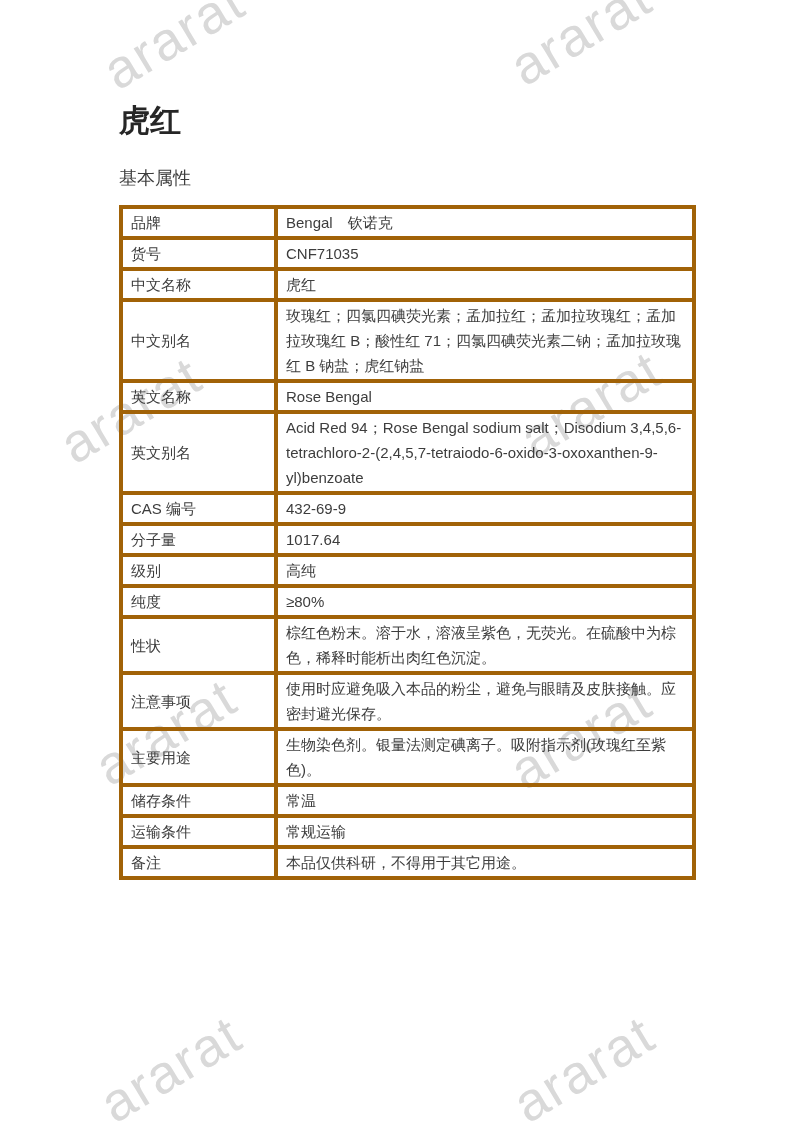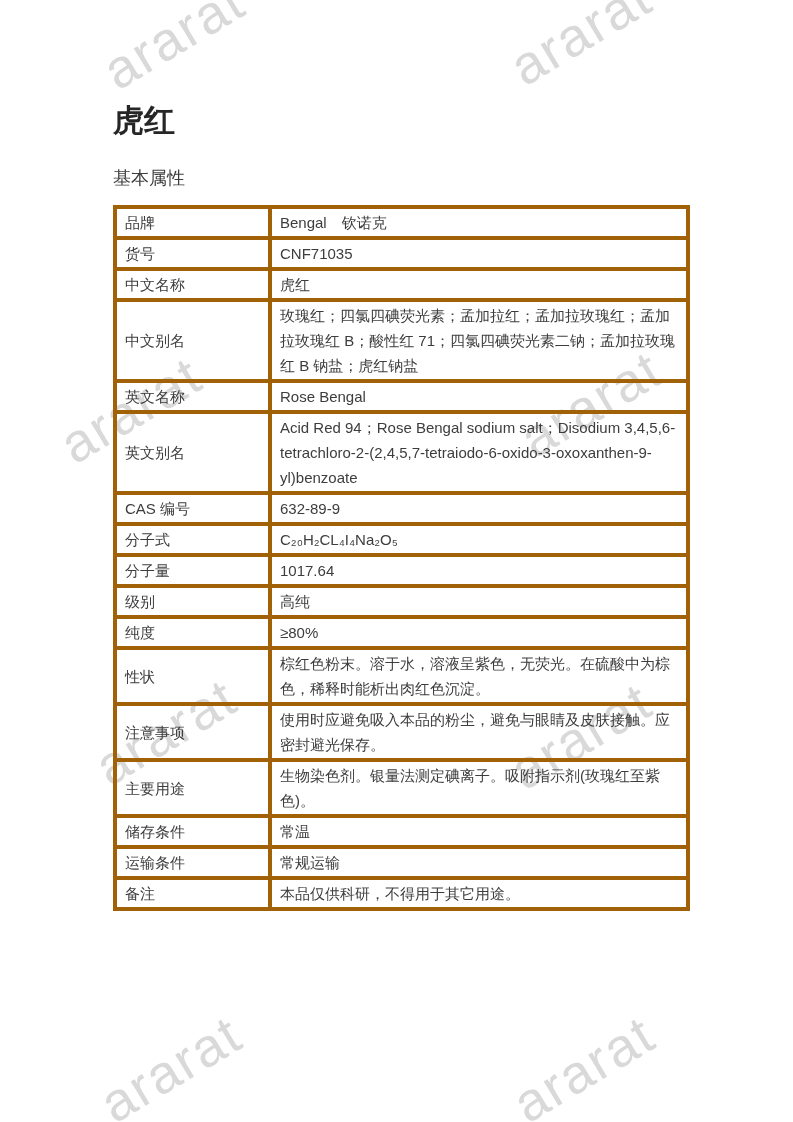--- a/index.html
+++ b/index.html
@@ -38,20 +38,21 @@
   .wm5 { left: 100px; top: 740px; }
   .wm6 { left: 515px; top: 744px; }
   .wm7 { left: 105px; top: 1077px; }
   .wm8 { left: 518px; top: 1077px; }
 
   
   .content {
     position: relative;
     z-index: 1;
     padding: 102px 63px 0 113px;
+    margin-left: 6px;
   }
   h1.doc-title {
     margin: 0;
     font-size: 31px;
     line-height: 38px;
     font-weight: 700;
     color: #262626;
   }
   .section-heading {
     margin-top: 28px;
@@ -116,25 +117,21 @@
         <tr>
     <td class="prop-label">英文名称</td>
     <td class="prop-value">Rose Bengal</td>
   </tr>
         <tr>
     <td class="prop-label">英文别名</td>
     <td class="prop-value">Acid Red 94；Rose Bengal sodium salt；Disodium 3,4,5,6-tetrachloro-2-(2,4,5,7-tetraiodo-6-oxido-3-oxoxanthen-9-yl)benzoate</td>
   </tr>
         <tr>
     <td class="prop-label">CAS 编号</td>
-    <td class="prop-value">632-89-9</td>
-  </tr>
-        <tr>
-    <td class="prop-label">分子式</td>
-    <td class="prop-value">C₂₀H₂CL₄I₄Na₂O₅</td>
+    <td class="prop-value">432-69-9</td>
   </tr>
         <tr>
     <td class="prop-label">分子量</td>
     <td class="prop-value">1017.64</td>
   </tr>
         <tr>
     <td class="prop-label">级别</td>
     <td class="prop-value">高纯</td>
   </tr>
         <tr>

